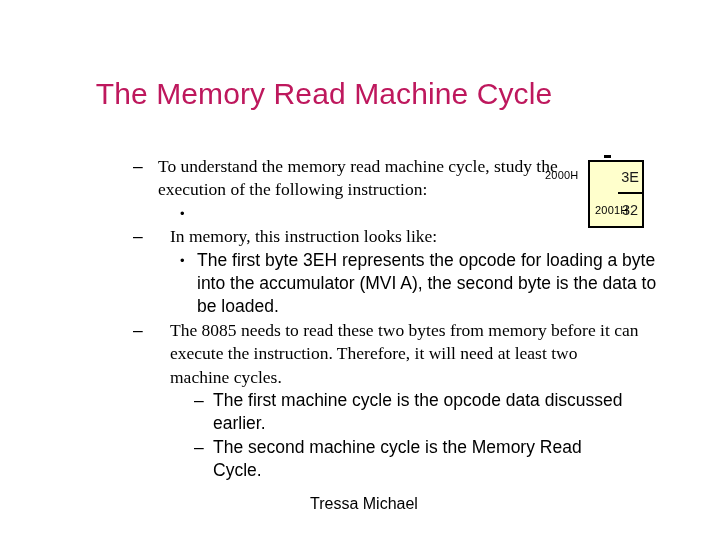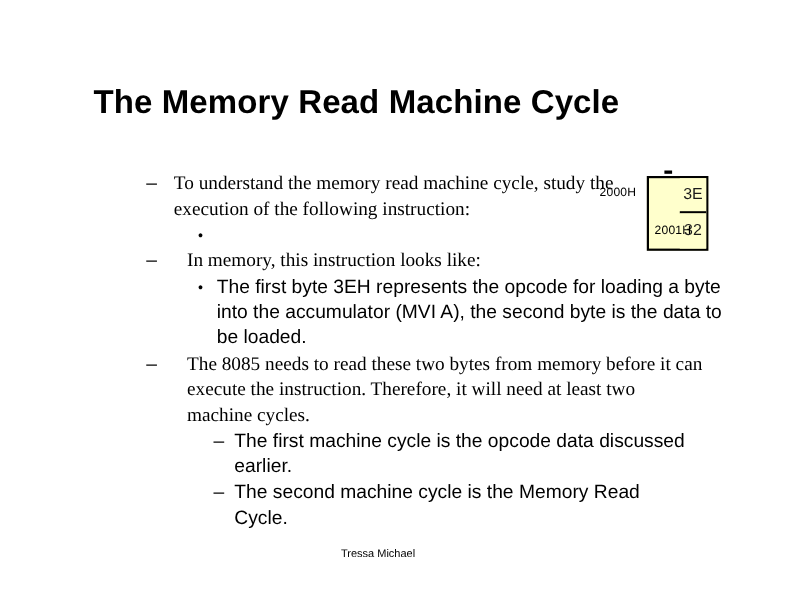--- a/index.html
+++ b/index.html
@@ -26,24 +26,24 @@
 
   
   #slide-title {
     position: absolute;
     left: 0;
     top: 76px;
     width: 648px;
     text-align: center;
     font-size: 30px;
     line-height: 36px;
-    font-weight: 700;
+    font-weight: 400;
     letter-spacing: 0.1px;
     white-space: nowrap;
-    color: #000000;
+    color: #be185d;
   }
 
   
   #body-block {
     position: absolute;
     left: 126px;
     top: 155px;
     width: 566px;
   }
 
@@ -141,21 +141,21 @@
     width: 7px;
     height: 3px;
     background: #000000;
   }
 
   
   #author-credit {
     position: absolute;
     left: 310px;
     top: 496px;
-    font-size: 10px;
+    font-size: 16px;
     line-height: 15px;
     color: #000000;
     white-space: nowrap;
   }
 </style>
 </head>
 <body>
 
 <div id="slide">
 

